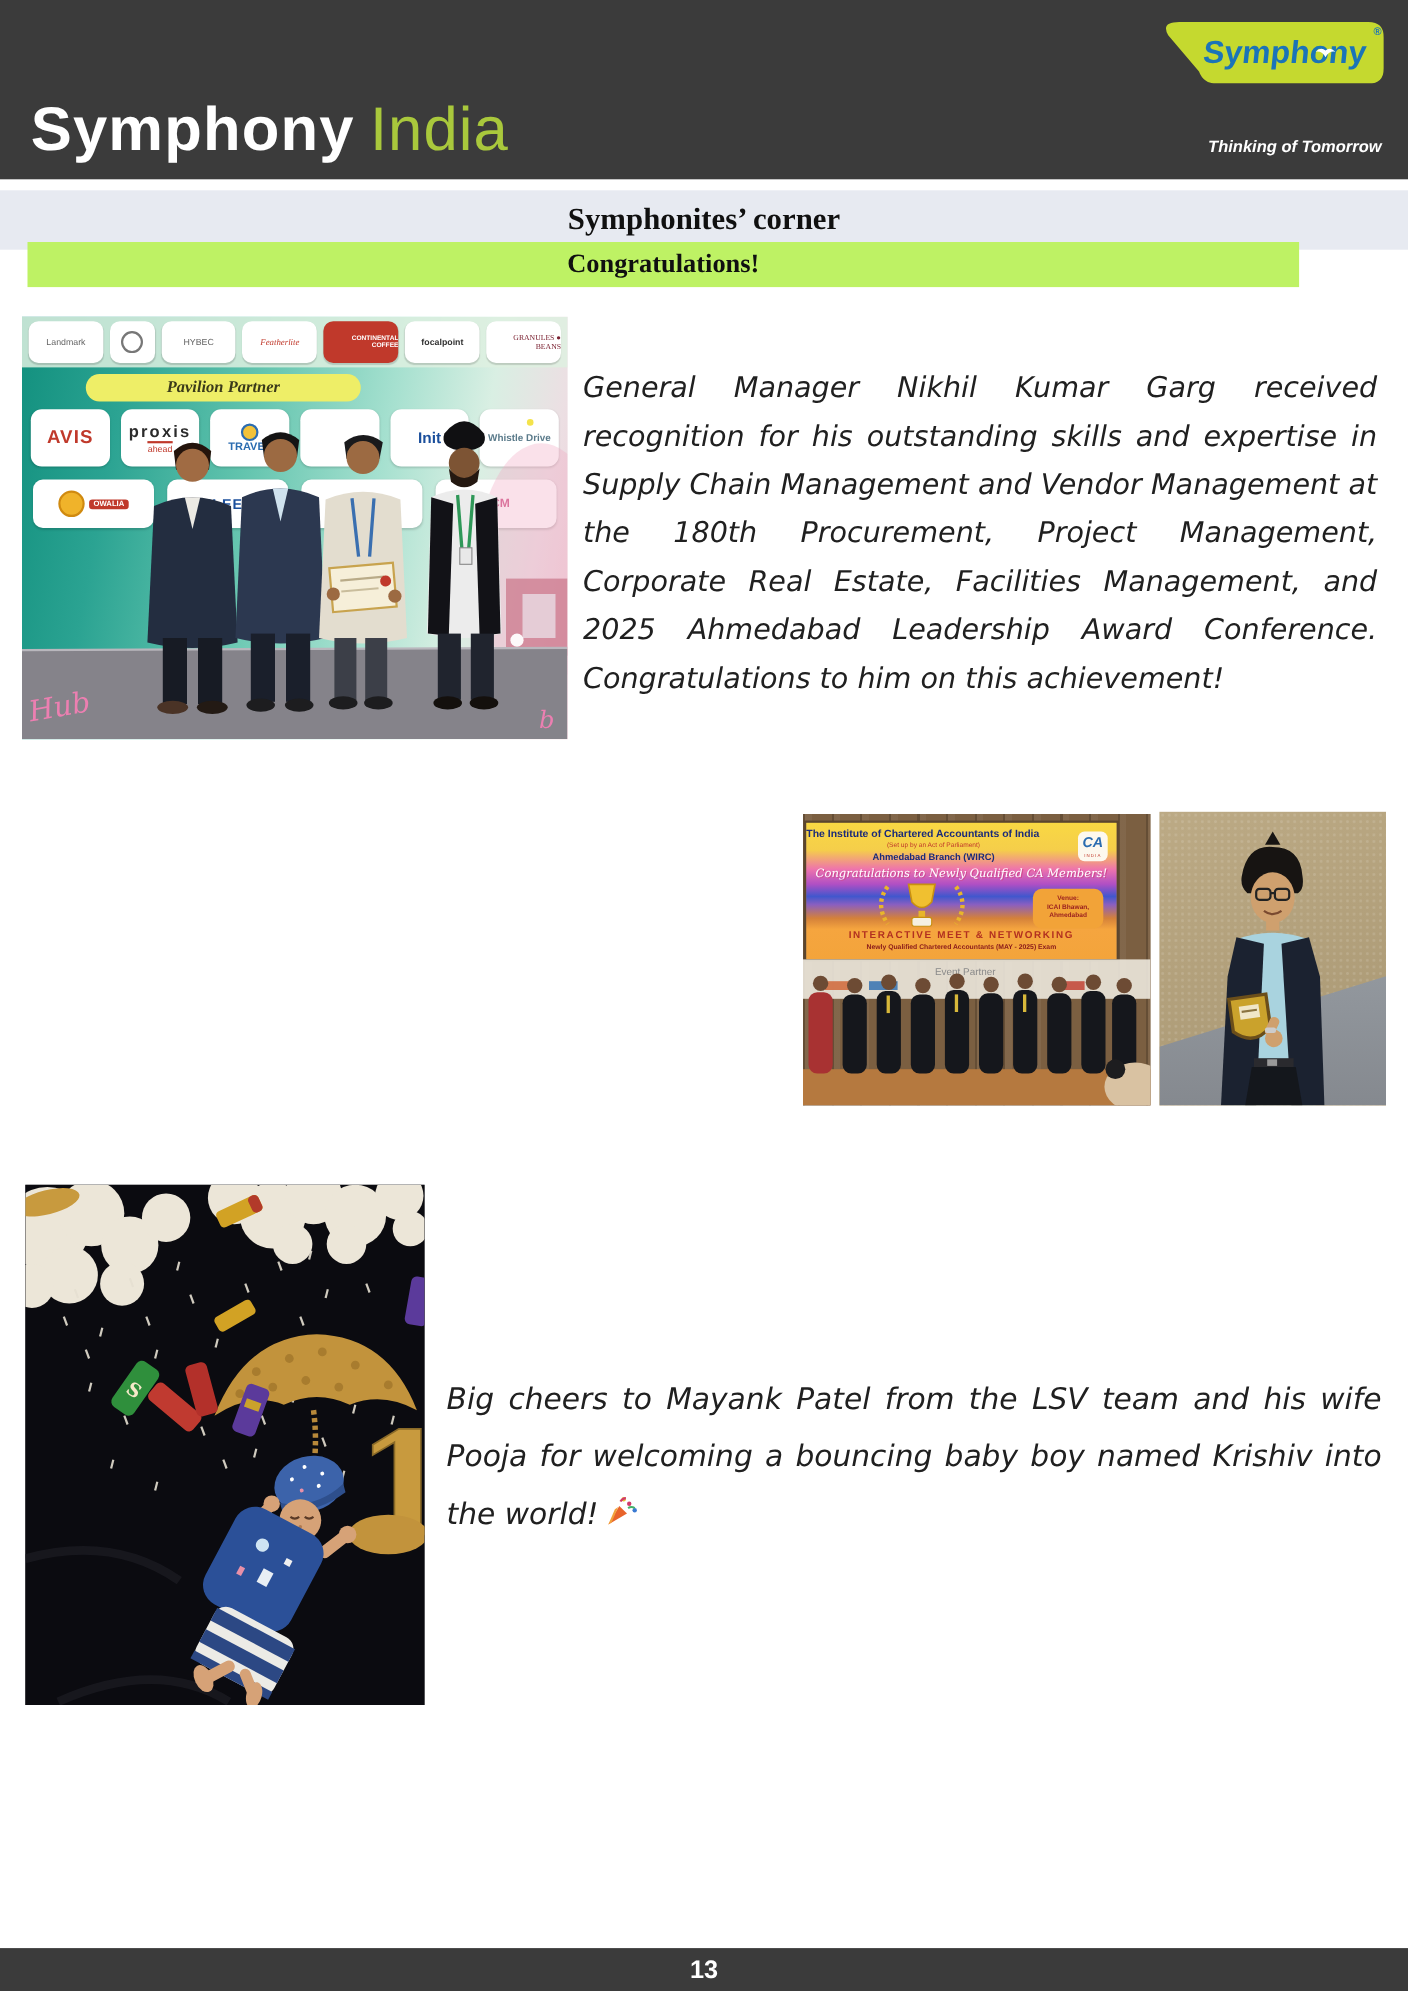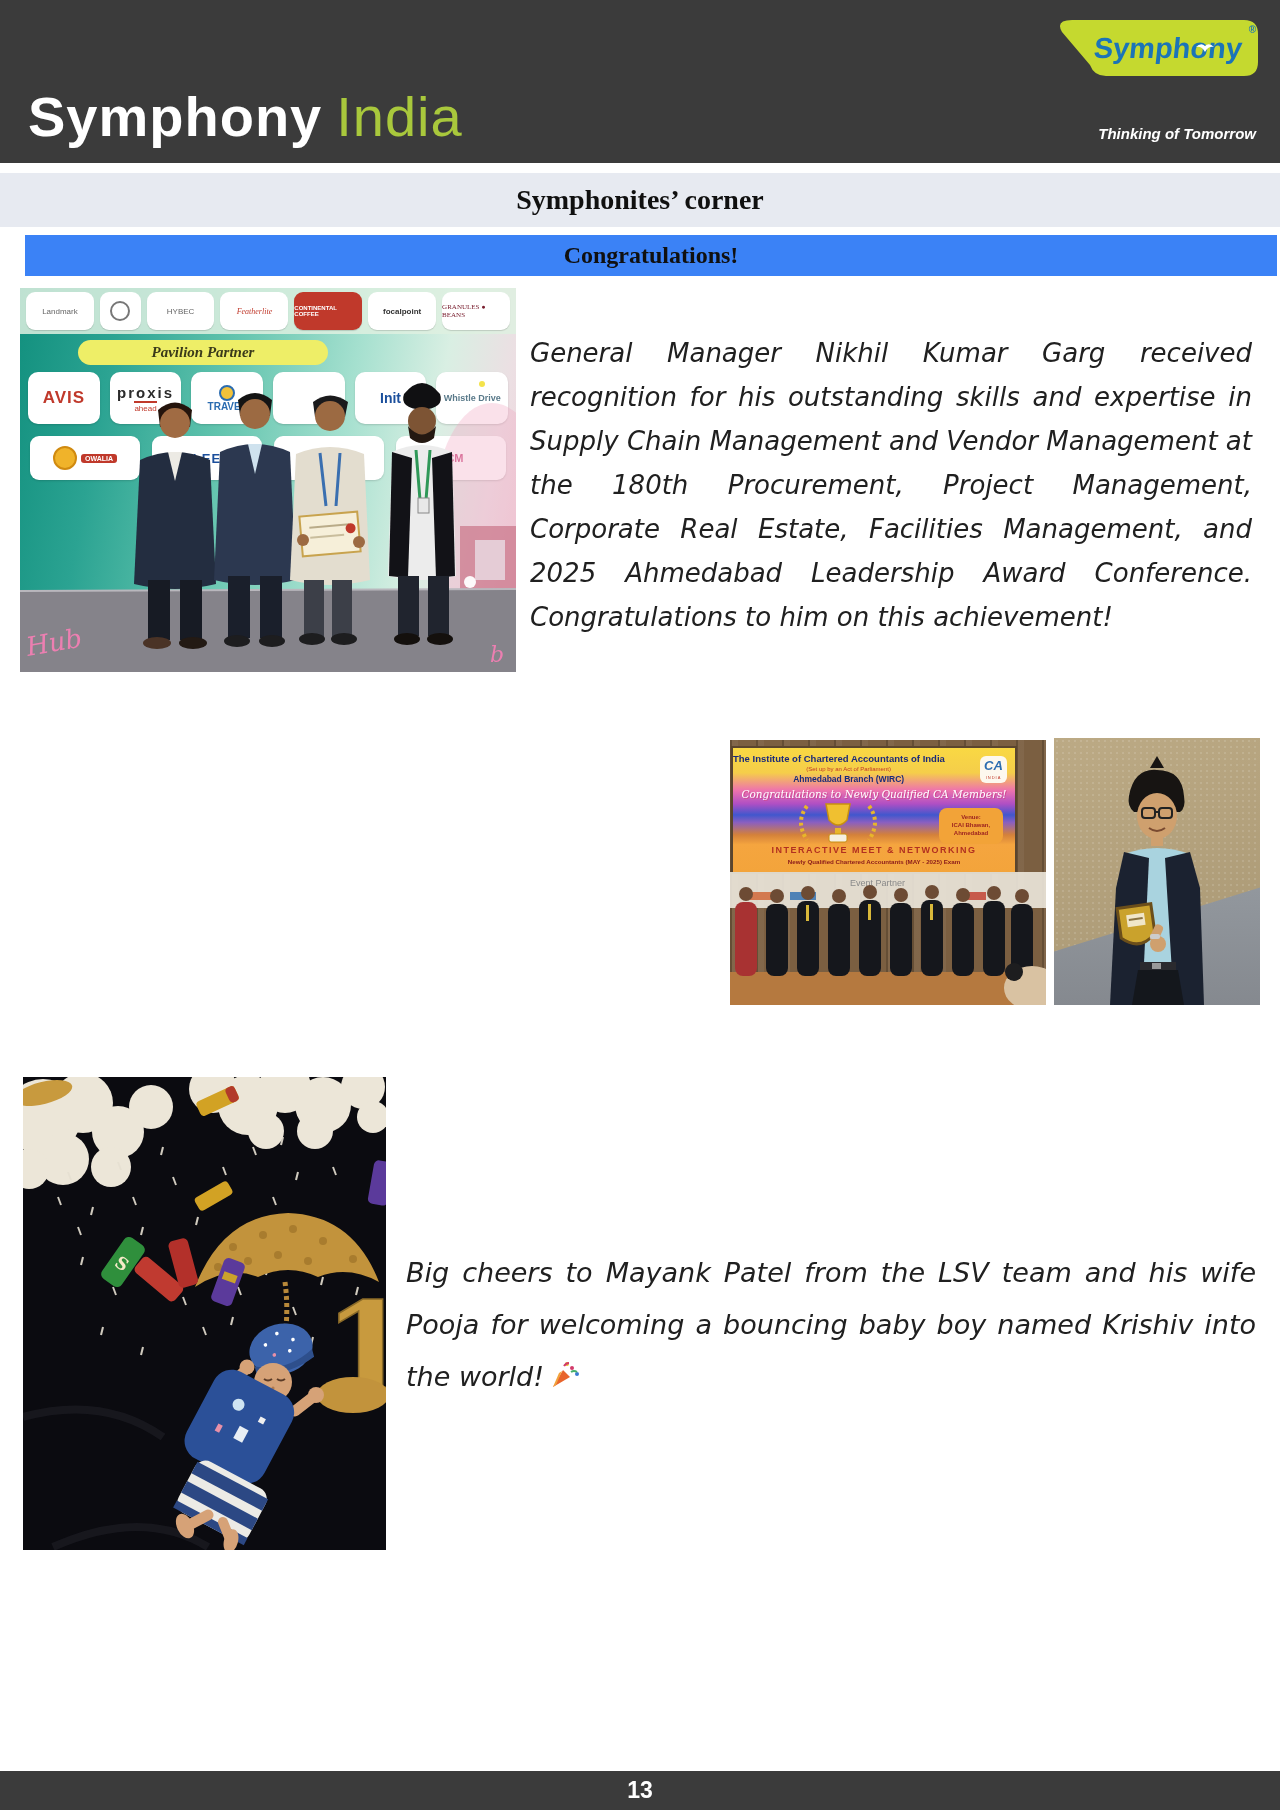--- a/index.html
+++ b/index.html
@@ -18,21 +18,21 @@
              font-size:29px;font-weight:bold;transform:skewX(-6deg);letter-spacing:0px;}
   .logo-reg{position:absolute;right:2px;top:4px;color:#1b74b8;font-size:10px;font-weight:bold;}
   .logo-bird{position:absolute;left:138px;top:22px;}
   .tagline{position:absolute;left:0;top:58px;width:198px;text-align:right;color:#ffffff;
            font-size:15px;font-weight:bold;font-style:italic;margin-top:47px;}
 
   
   .corner-bar{position:absolute;left:0;top:173px;width:1280px;height:54px;background:#e7eaf1;
               text-align:center;line-height:54px;font-family:"Liberation Serif",serif;
               font-weight:bold;font-size:28px;color:#101010;}
-  .congrats-bar{position:absolute;left:25px;top:235px;width:1252px;height:41px;background:#3b82f6;
+  .congrats-bar{position:absolute;left:25px;top:220px;width:1156px;height:41px;background:#bef264;
               text-align:center;line-height:41px;font-family:"Liberation Serif",serif;
               font-weight:bold;font-size:24px;color:#101010;}
 
   
   .story{position:absolute;font-family:"DejaVu Sans",sans-serif;font-style:italic;color:#202020;
          text-align:justify;}
   .story-award{left:530px;top:305px;width:722px;font-size:26px;line-height:44px;}
   .story-ca{left:22px;top:752px;width:697px;font-size:26.5px;line-height:46px;}
   .story-baby{left:406px;top:1220px;width:850px;font-size:27px;line-height:52px;}
   .popper{display:inline-block;vertical-align:-4px;margin-left:6px;}
@@ -40,21 +40,21 @@
   
   .photo{position:absolute;overflow:hidden;}
 
   
   .photo-award{left:20px;top:288px;width:496px;height:384px;
     background:linear-gradient(100deg,#12907e 0%,#2ba392 18%,#62c4ae 40%,#a5e0cf 62%,
                #d9efe3 78%,#ecdfe3 90%,#f0cdd7 100%);}
   .p1-row1{position:absolute;left:0;top:0;width:100%;height:46px;display:flex;gap:6px;
            padding:4px 6px;box-sizing:border-box;background:rgba(222,240,224,0.85);}
   .p1-card{background:#ffffff;border-radius:9px;flex:1;display:flex;align-items:center;
-           justify-content:center;font-size:8px;color:#666;overflow:hidden;text-align:left;
+           justify-content:center;font-size:8px;color:#666;overflow:hidden;text-align:right;
            box-shadow:0 1px 1px rgba(0,0,0,0.15);}
   .p1-row1 .p1-card:nth-child(2){flex:0.6;}
   .p1-row1 .p1-card:nth-child(2)::before{content:"";width:16px;height:16px;border:2px solid #777;
            border-radius:50%;}
   .p1-row1 .p1-card:nth-child(4){color:#c0392b;font-family:"Liberation Serif",serif;
            font-style:italic;font-weight:normal;}
   .p1-row1 .p1-card:nth-child(5){color:#ffffff;background:#c0392b;font-size:6px;font-weight:bold;}
   .p1-row1 .p1-card:nth-child(6){color:#333;font-weight:bold;}
   .p1-row1 .p1-card:nth-child(7){color:#7a2030;font-family:"Liberation Serif",serif;font-size:7px;}
   .p1-banner{position:absolute;left:58px;top:52px;width:250px;height:25px;background:#eeee67;

